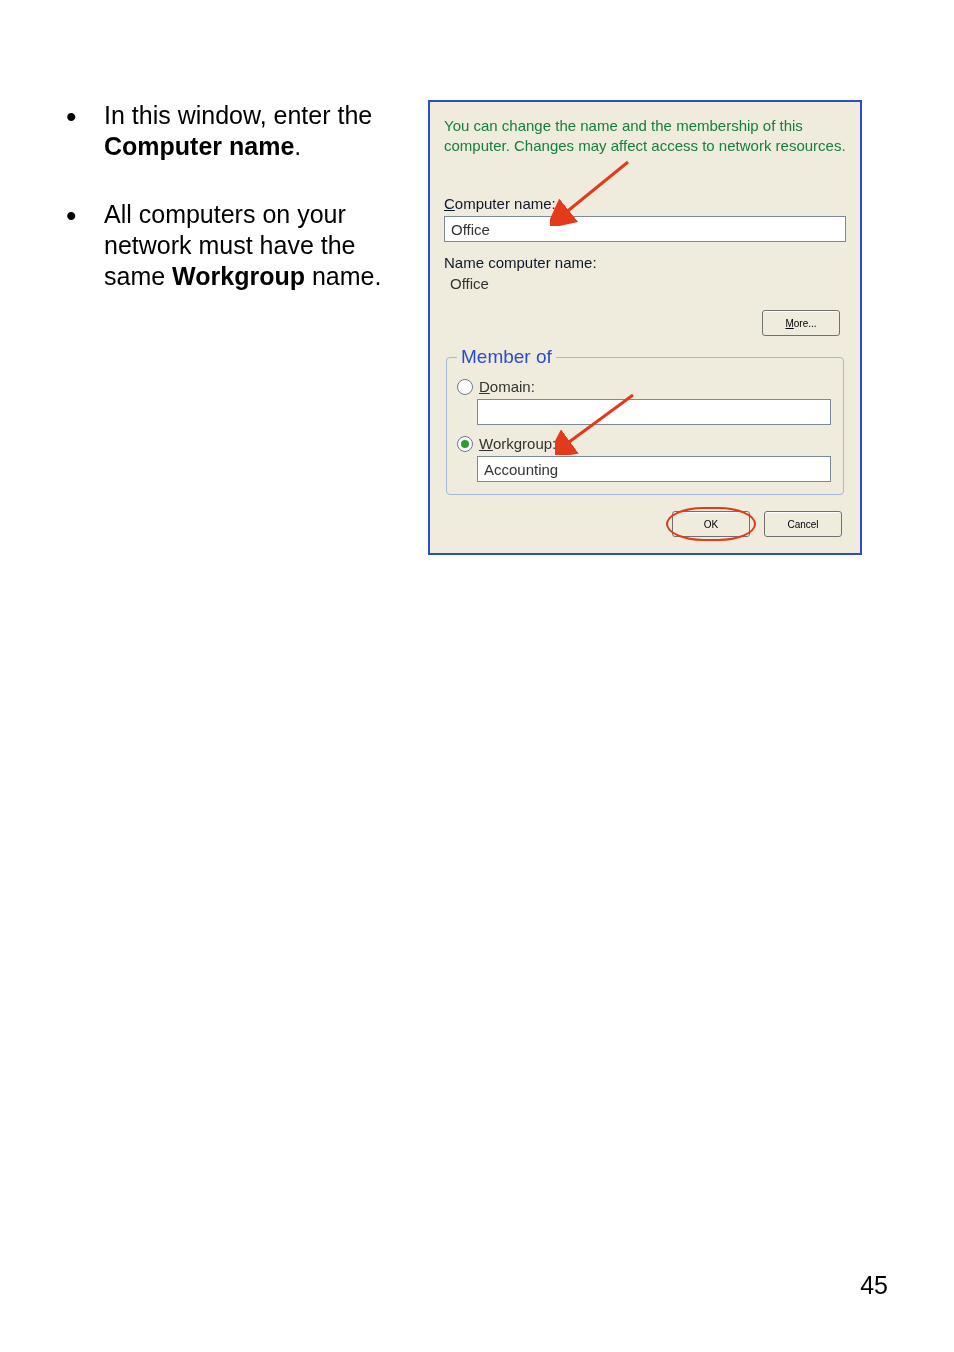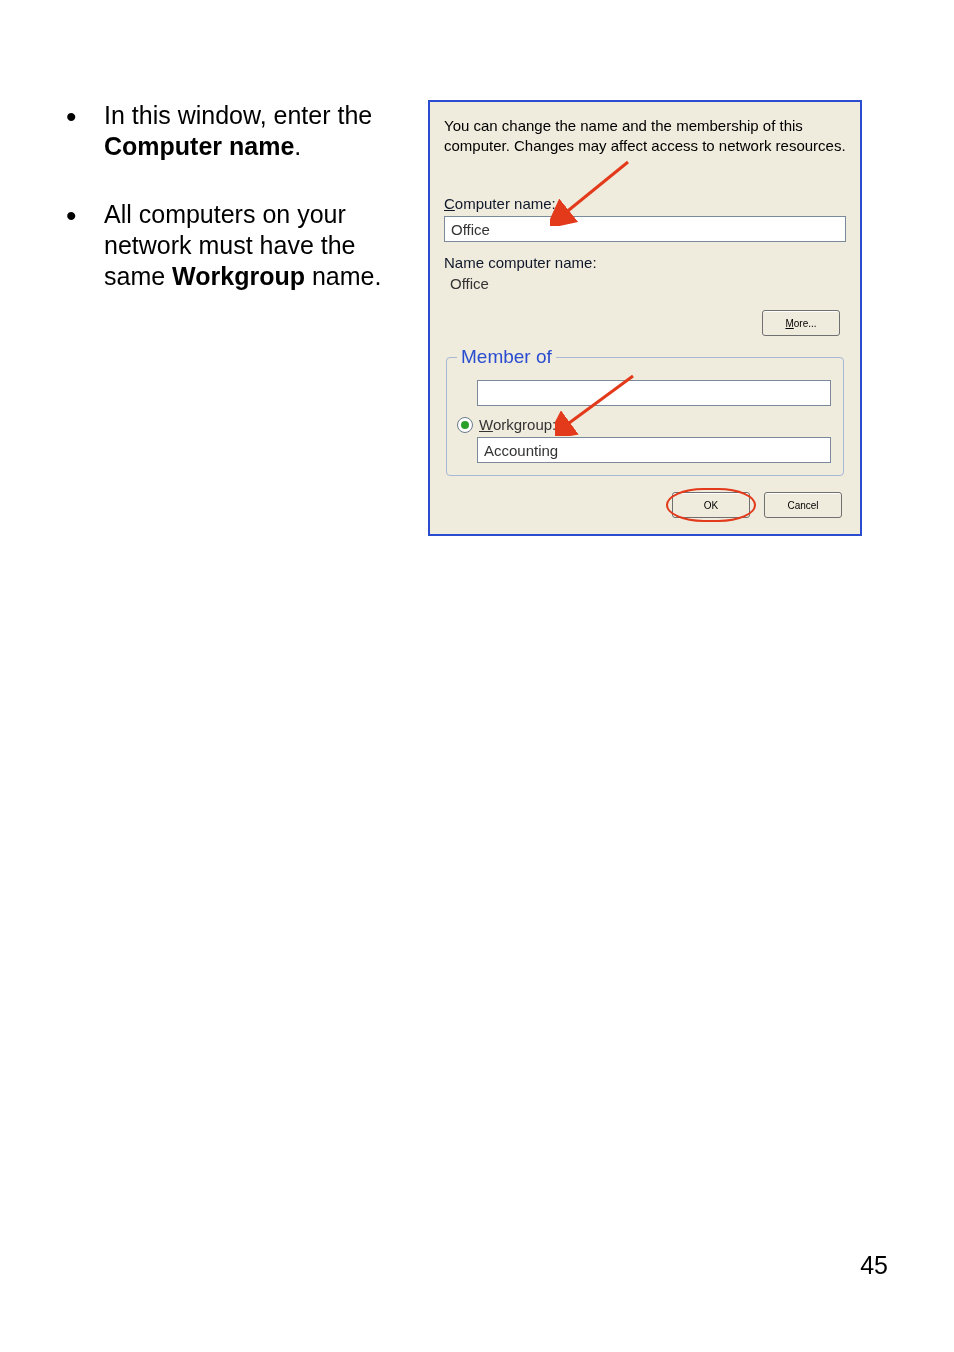--- a/index.html
+++ b/index.html
@@ -81,21 +81,21 @@
     font-size: 16px;
     box-sizing: border-box;
   }
   .helpbtn { background: linear-gradient(to bottom,#7aa5ff,#2f5ddc); color:#fff; }
   .closebtn { background: linear-gradient(to bottom,#ff9a7a,#d43a1a); color:#fff; }
 
   .dlg-body {
     padding: 14px 14px 12px 14px;
     position: relative;
   }
-  .desc { color:#000000; line-height:1.3; margin-bottom: 40px; position: relative; }
+  .desc { color:#15803d; line-height:1.3; margin-bottom: 40px; position: relative; }
   .lbl { display:block; margin: 0 0 4px 0; color:#0f172a; }
   .txtbox {
     width: 100%;
     box-sizing: border-box;
     height: 26px;
     padding: 3px 6px;
     border: 1px solid #7a8a9a;
     background: #ffffff;
     font-size: 15px;
     color: #333;
@@ -164,21 +164,21 @@
     pointer-events:none;
   }
 
   
   .arrow { position:absolute; pointer-events:none; }
   .arrow svg { display:block; }
 
   .page-number {
     position: absolute;
     right: 66px;
-    bottom: 72px;
+    bottom: 52px;
     font-size: 25px;
   }
 </style>
 </head>
 <body>
 
 <div class="page">
 
   <div class="columns">
 
@@ -224,20 +224,26 @@
 
           <div class="morebtn-row">
             <button class="xpbtn" type="button">
               <span class="u">M</span><span>ore...</span>
             </button>
           </div>
 
           <fieldset class="memberof">
             <legend>Member of</legend>
 
+            <div class="radio-row">
+              <span class="radio"></span>
+              <span>
+                <span class="u">D</span><span>omain:</span>
+              </span>
+            </div>
             <input class="txtbox domain-input" type="text" value="" style="">
 
             <div style="position:relative;">
               <div class="radio-row" style="margin-top:2px;">
                 <span class="radio selected"></span>
                 <span>
                   <span class="u">W</span><span>orkgroup:</span>
                 </span>
               </div>
               

